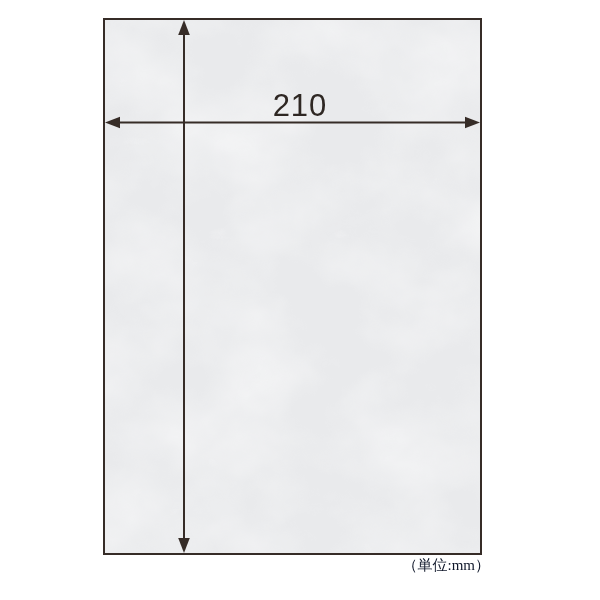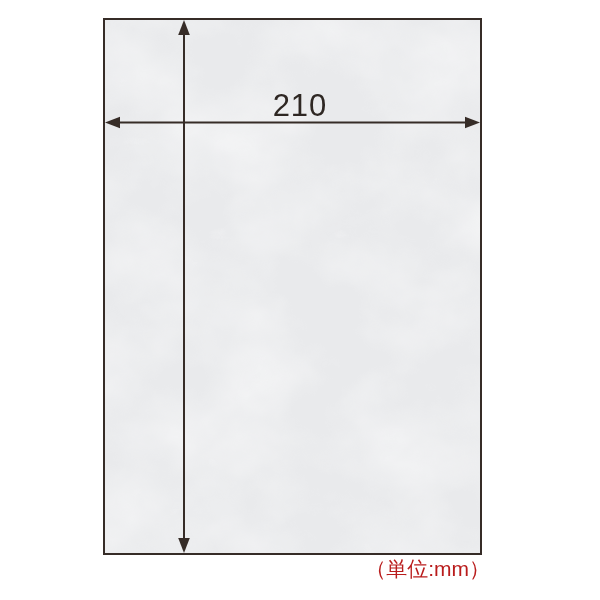--- a/index.html
+++ b/index.html
@@ -57,25 +57,25 @@
     text-align: center;
   }
   .dim-label-height {
     left: 190px;
     top: 287px;
   }
   .unit-note {
     position: absolute;
     right: 110px;
     top: 556px;
-    color: #b91c1c;
-    font-size: 21px;
+    color: #0f172a;
+    font-size: 15px;
     line-height: 1.25;
     white-space: nowrap;
-    font-family: Liberation Sans, sans-serif;
+    font-family: Liberation Serif, serif;
   }
 </style>
 </head>
 <body>
 
 <div class="stage">
 
   <div class="paper">
     <svg class="paper-texture" width="375" height="533" viewBox="0 0 375 533" preserveAspectRatio="none" aria-hidden="true">
       <defs>

